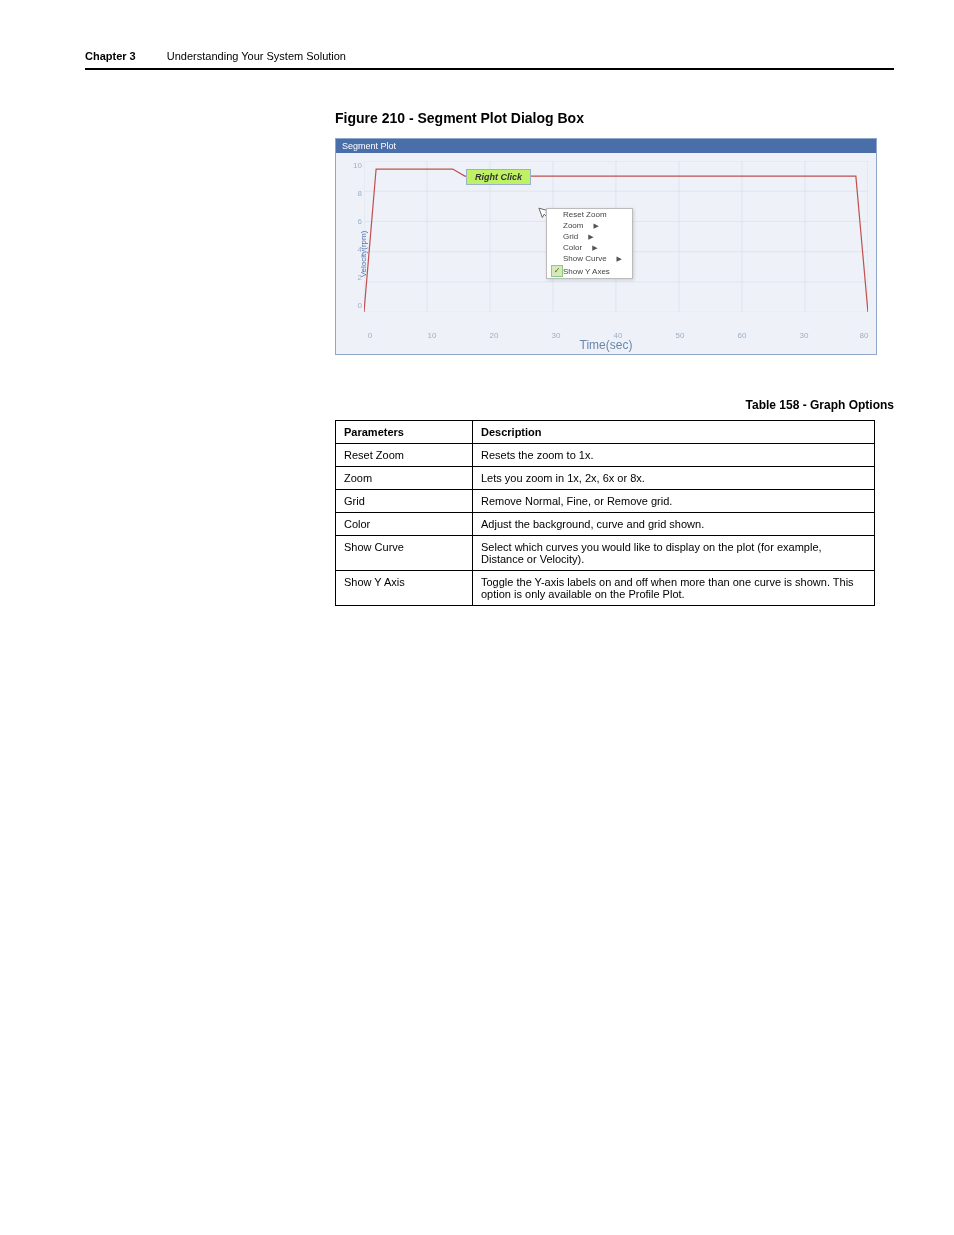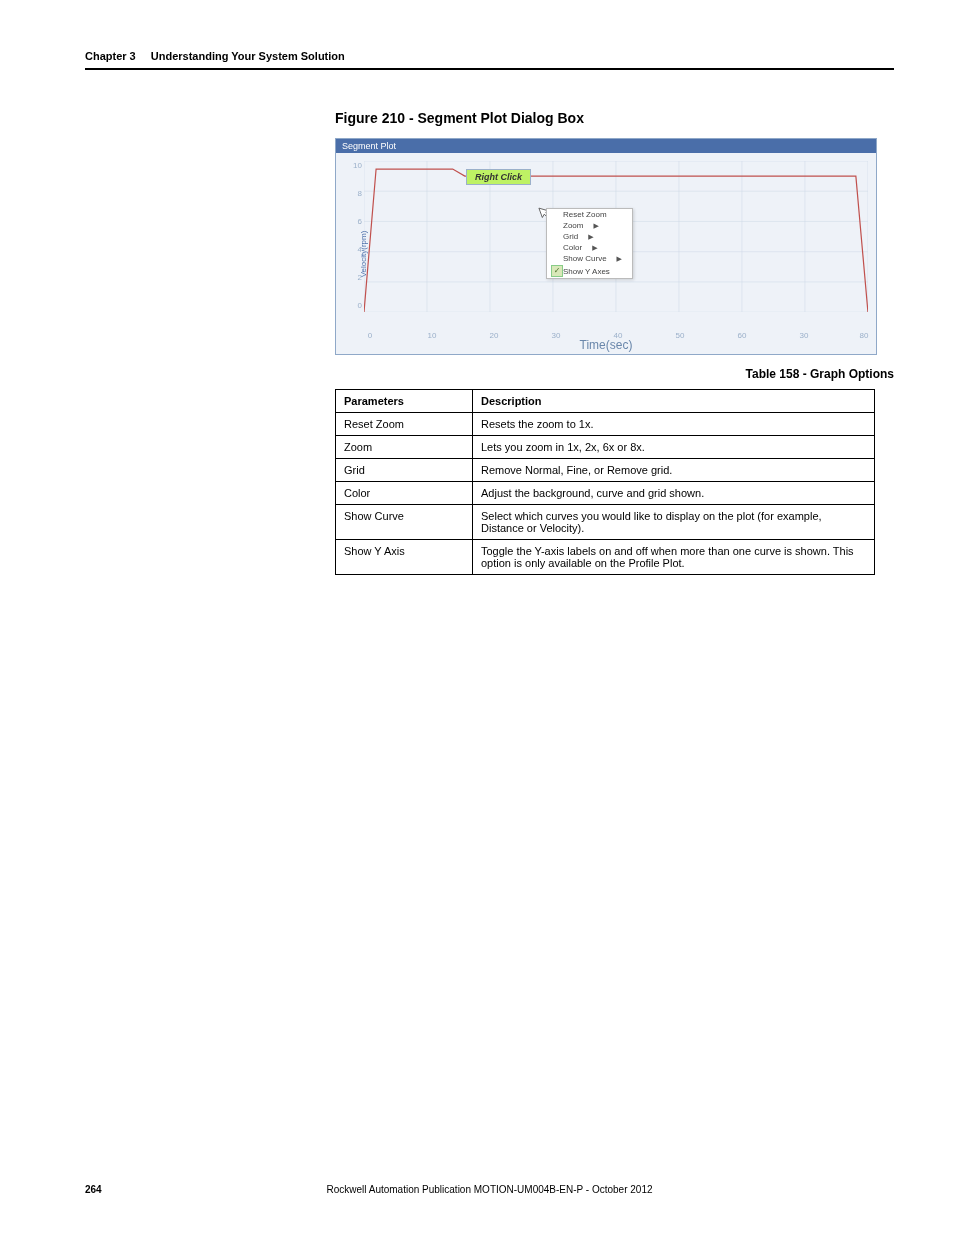--- a/index.html
+++ b/index.html
@@ -15,43 +15,43 @@
     box-sizing: border-box;
     position: relative;
     min-height: 1235px;
   }
   .header {
     font-size: 11px;
     margin-bottom: 6px;
   }
   .header .chapter {
     font-weight: bold;
-    margin-right: 12px;
+    margin-right: 28px;
   }
   .header .title {
-    font-weight: bold;
+    font-weight: normal;
   }
   .hr {
     border: none;
     border-top: 2px solid #000;
     margin: 0 0 40px 0;
   }
   .content-indent {
     margin-left: 250px;
   }
   .fig-caption {
     font-size: 14px;
     font-weight: bold;
     margin-bottom: 12px;
   }
   .chart-box {
     border: 1px solid #8fa8c8;
     background: #eef3f9;
     padding: 0;
-    margin-bottom: 12px;
+    margin-bottom: 43px;
     width: 540px;
   }
   .chart-title {
     background: #4a6ea9;
     color: #fff;
     font-size: 9px;
     padding: 2px 6px;
   }
   .chart-area {
     position: relative;
@@ -331,18 +331,14 @@
         </tr>
         <tr>
           <td class="param">Show Y Axis</td>
           <td>Toggle the Y-axis labels on and off when more than one curve is shown. This option is only available on the Profile Plot.</td>
         </tr>
       </tbody>
     </table>
 
   </div>
 
-  <div class="footer">
-    <span class="pg">264</span>
-    <div class="pub">Rockwell Automation Publication MOTION-UM004B-EN-P - October 2012</div>
-  </div>
 
 </div>
 
 </body></html>

